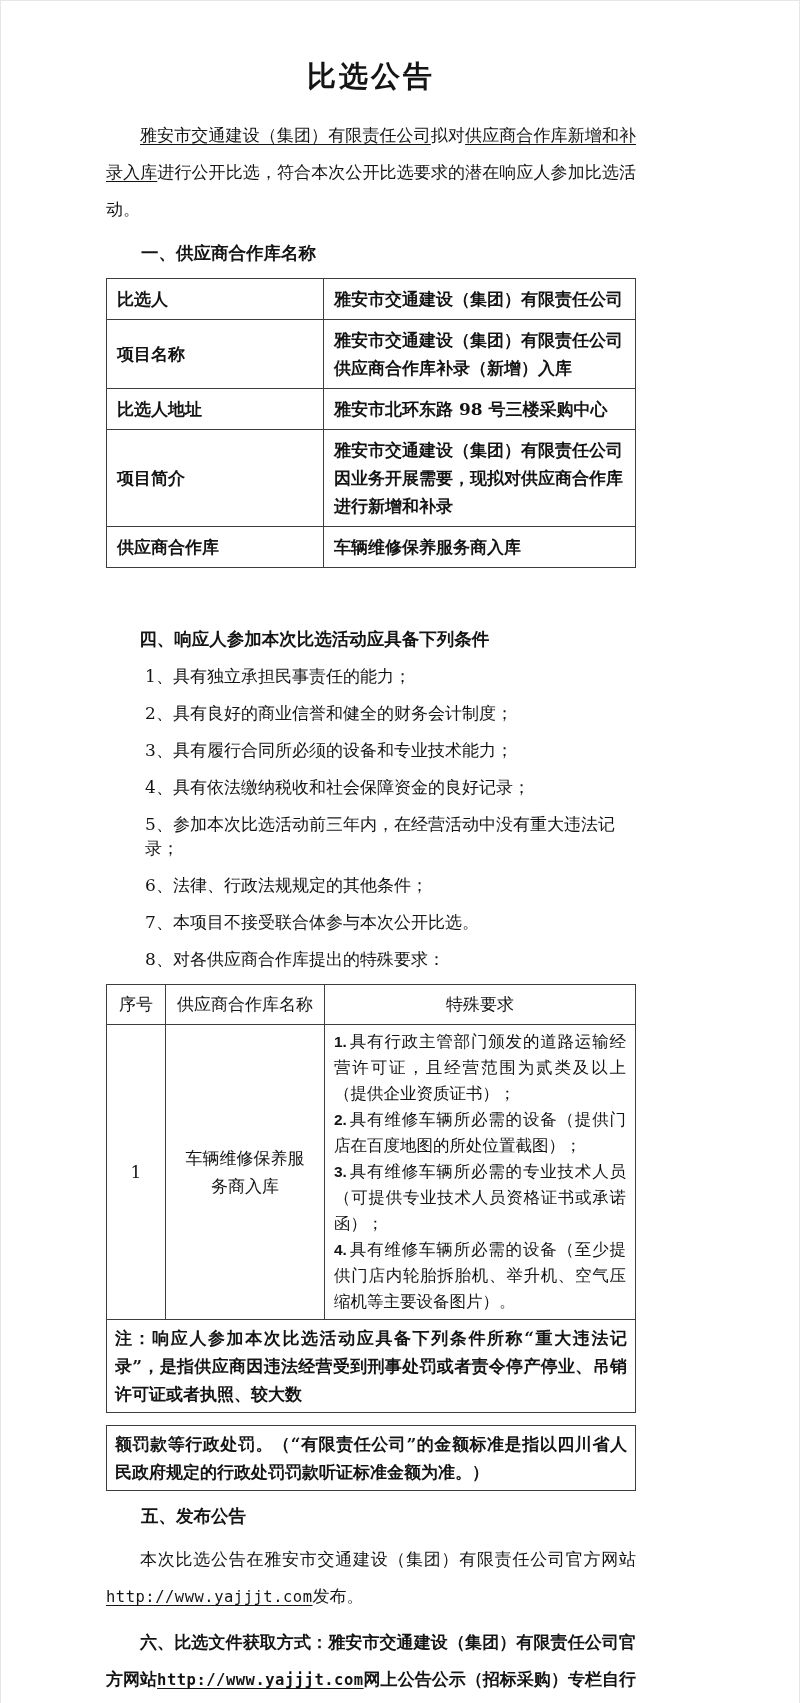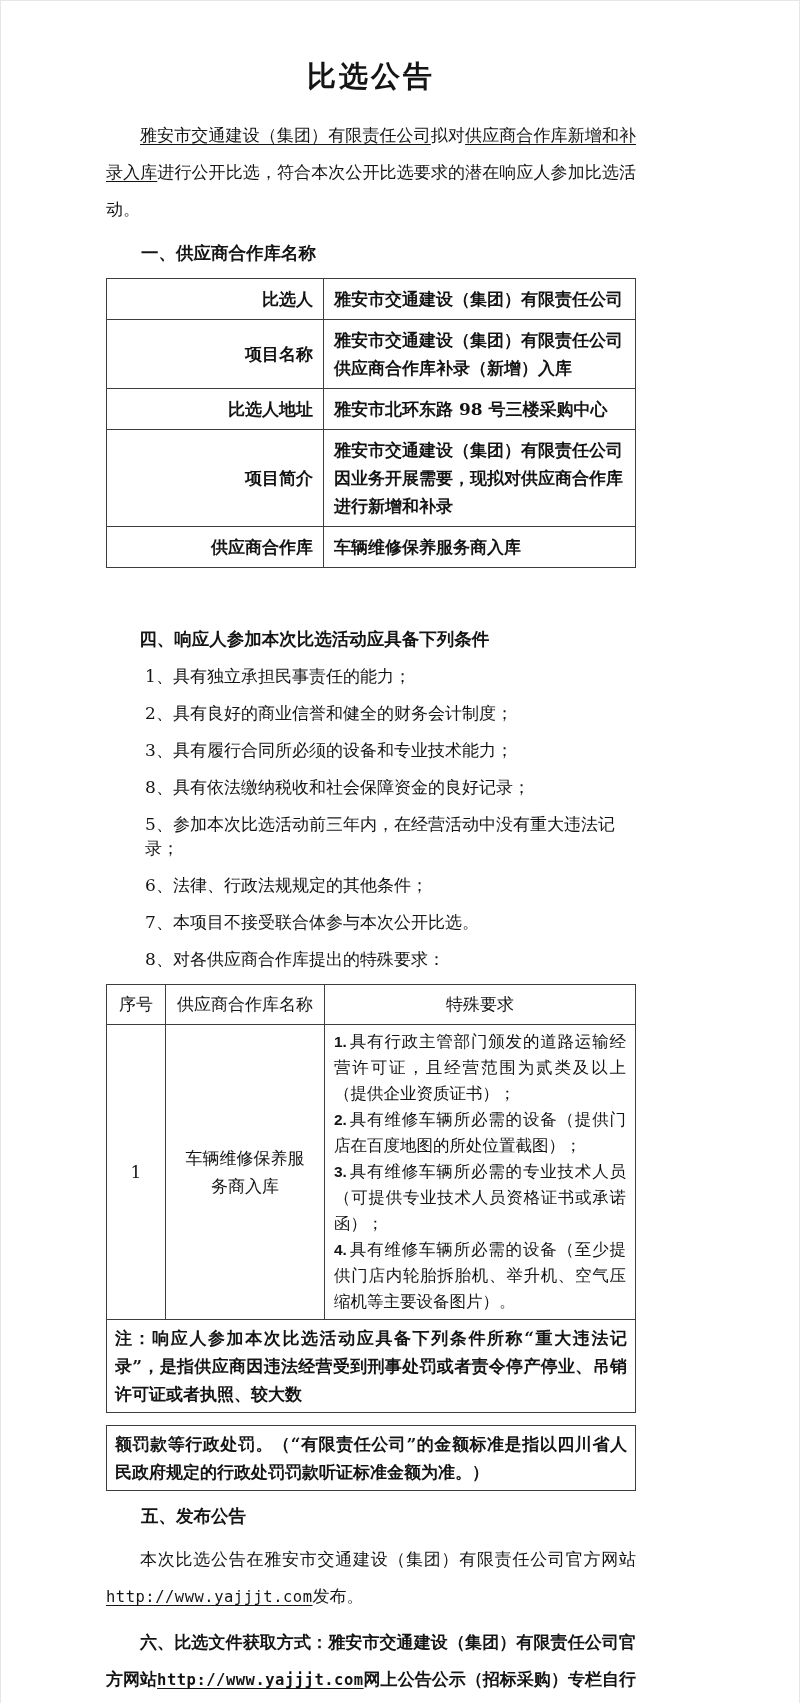--- a/index.html
+++ b/index.html
@@ -10,21 +10,21 @@
     border:1px solid #e6e6e6;
   }
   .title { text-align:center; font-size:29px; font-weight:bold; letter-spacing:3px; margin:0 0 20px 0; }
   .para { font-size:17px; line-height:37px; text-align:justify; text-indent:2em; margin:0 0 8px 0; }
   .heading { font-size:17.5px; font-weight:bold; padding-left:2em; margin:12px 0 12px 0; line-height:26px; }
   .u { text-decoration:underline; text-underline-offset:3px; }
 
   table { border-collapse:collapse; width:100%; }
   .t1 { margin:4px 0 0 0; }
   .t1 td { border:1px solid #3d3d3d; font-size:17px; font-weight:bold; line-height:28px; padding:6px 10px; }
-  .t1 .lbl { width:196px; text-align:right;border-radius:16px; }
+  .t1 .lbl { width:196px; text-align:left;border-radius:16px; }
   .t1 .val { text-align:left; }
 
   .gap48 { height:46px; }
   .cond { font-size:17px; line-height:24px; margin:0 0 13px 0; padding-left:2.3em; }
   .cond.bold { font-weight:normal; }
 
   .t2 { margin:6px 0 0 0; }
   .t2 td { border:1px solid #3d3d3d; font-size:17px; }
   .t2 .hno { width:50px; text-align:center; padding:8px 4px; }
   .t2 .hnm { width:150px; text-align:center; padding:8px 4px; }
@@ -84,21 +84,21 @@
   </tbody>
     </table>
 
   <div class="gap48"></div>
 
   <div class="heading" style="padding-left:1.9em">四、响应人参加本次比选活动应具备下列条件</div>
 
   <div class="cond">1、具有独立承担民事责任的能力；</div>
   <div class="cond">2、具有良好的商业信誉和健全的财务会计制度；</div>
   <div class="cond">3、具有履行合同所必须的设备和专业技术能力；</div>
-  <div class="cond">8、具有依法缴纳税收和社会保障资金的良好记录；</div>
+  <div class="cond">4、具有依法缴纳税收和社会保障资金的良好记录；</div>
   <div class="cond">5、参加本次比选活动前三年内，在经营活动中没有重大违法记录；</div>
   <div class="cond">6、法律、行政法规规定的其他条件；</div>
   <div class="cond bold">7、本项目不接受联合体参与本次公开比选。</div>
   <div class="cond bold">8、对各供应商合作库提出的特殊要求：</div>
 
   <table class="t2">
     <tbody>
         <tr>
       <td class="hno">序号</td>
       <td class="hnm">供应商合作库名称</td>

